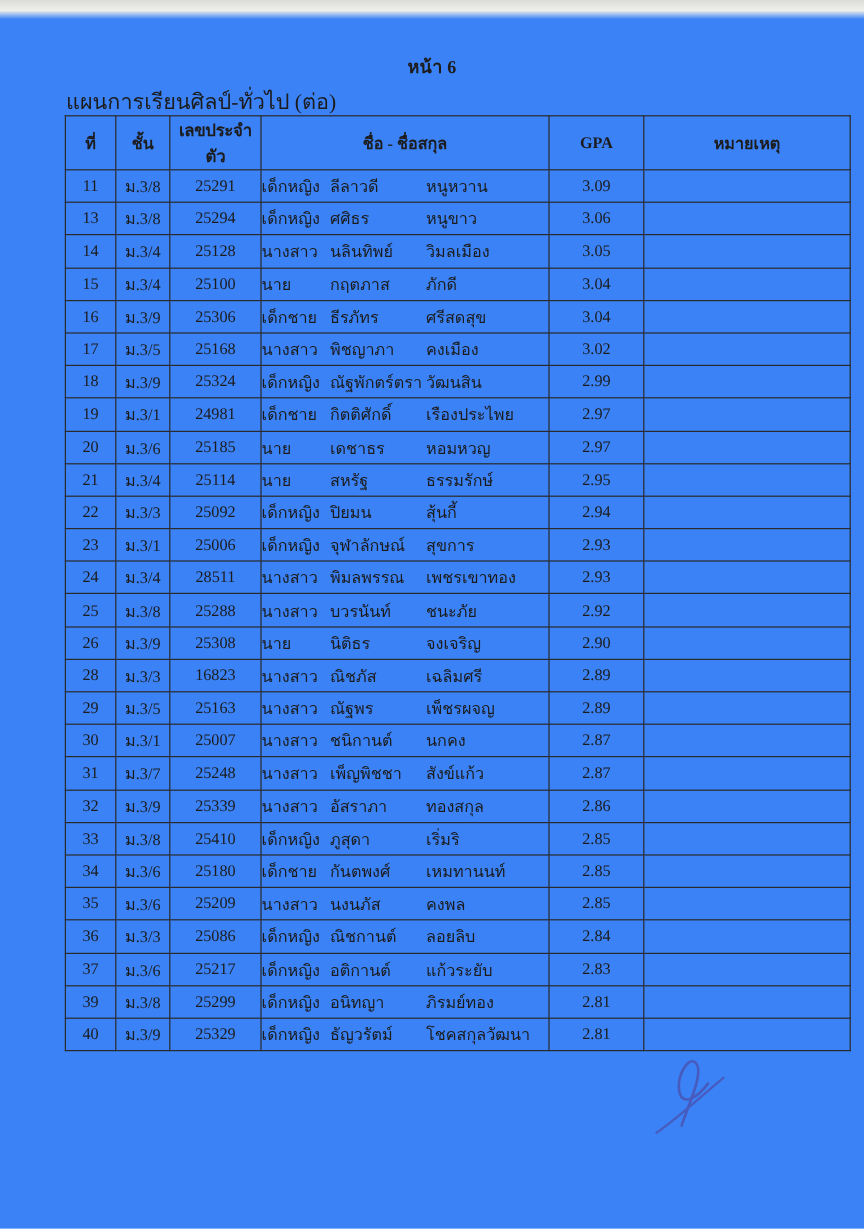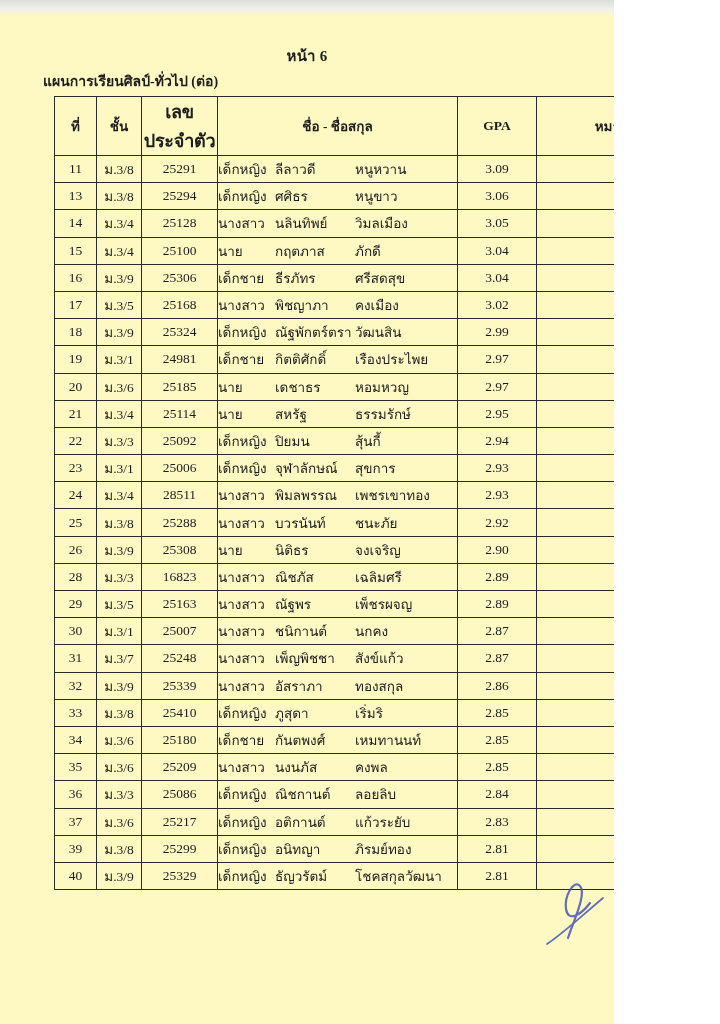--- a/index.html
+++ b/index.html
@@ -1,45 +1,45 @@
 <!DOCTYPE html>
 <html><head>
 <meta charset="utf-8">
 <style>
   html,body{margin:0;padding:0;background:#ffffff;}
   .page{
-    position:relative;width:614px;height:1024px;overflow:hidden;
-    background:#fef9c3;color:#1c1c1c;
+    position:relative;width:720px;height:1024px;overflow:hidden;
+    background:#3b82f6;color:#1c1c1c;
     font-family:"Liberation Serif","DejaVu Serif",serif;
   }
   .scan-top{
     position:absolute;top:0;left:0;right:0;height:16px;
     background:linear-gradient(180deg,#dcdcd8 0%,#efefec 55%,rgba(255,255,255,0) 100%);
   }
   .page-number{
     position:absolute;top:44px;left:0;width:100%;
     text-align:center;font-weight:bold;font-size:15px;letter-spacing:.2px;
   }
   .doc-title{
-    position:absolute;top:70px;left:43px;
-    font-weight:bold;font-size:14px;
+    position:absolute;top:70px;left:55px;
+    font-weight:normal;font-size:18px;
   }
   table.roster{
     position:absolute;left:54px;top:96px;width:654px;
     border-collapse:collapse;table-layout:fixed;
   }
   .roster th,.roster td{
     border:1.6px solid #2a2a2a;
     padding:0;vertical-align:middle;
     overflow:hidden;
   }
   .roster thead tr{height:29px;}
   .roster tbody tr{height:27.2px;}
   .roster th{font-weight:bold;font-size:13.5px;text-align:center;}
-  .roster th.h-id{font-size:18px;letter-spacing:-.3px;}
+  .roster th.h-id{font-size:14px;letter-spacing:-.3px;}
   .roster td{font-size:13.5px;}
   .c-no,.c-class,.c-id{text-align:center;}
   .c-gpa{text-align:center;font-size:13px;}
   .c-name{white-space:nowrap;padding-left:6px;font-family:Liberation Serif, serif;}
   .c-name .t{display:inline-block;min-width:57px;}
   .c-name .f{display:inline-block;min-width:80px;}
   .signature{
     position:absolute;left:534px;top:872px;z-index:3;
     opacity:.85;pointer-events:none;
   }

